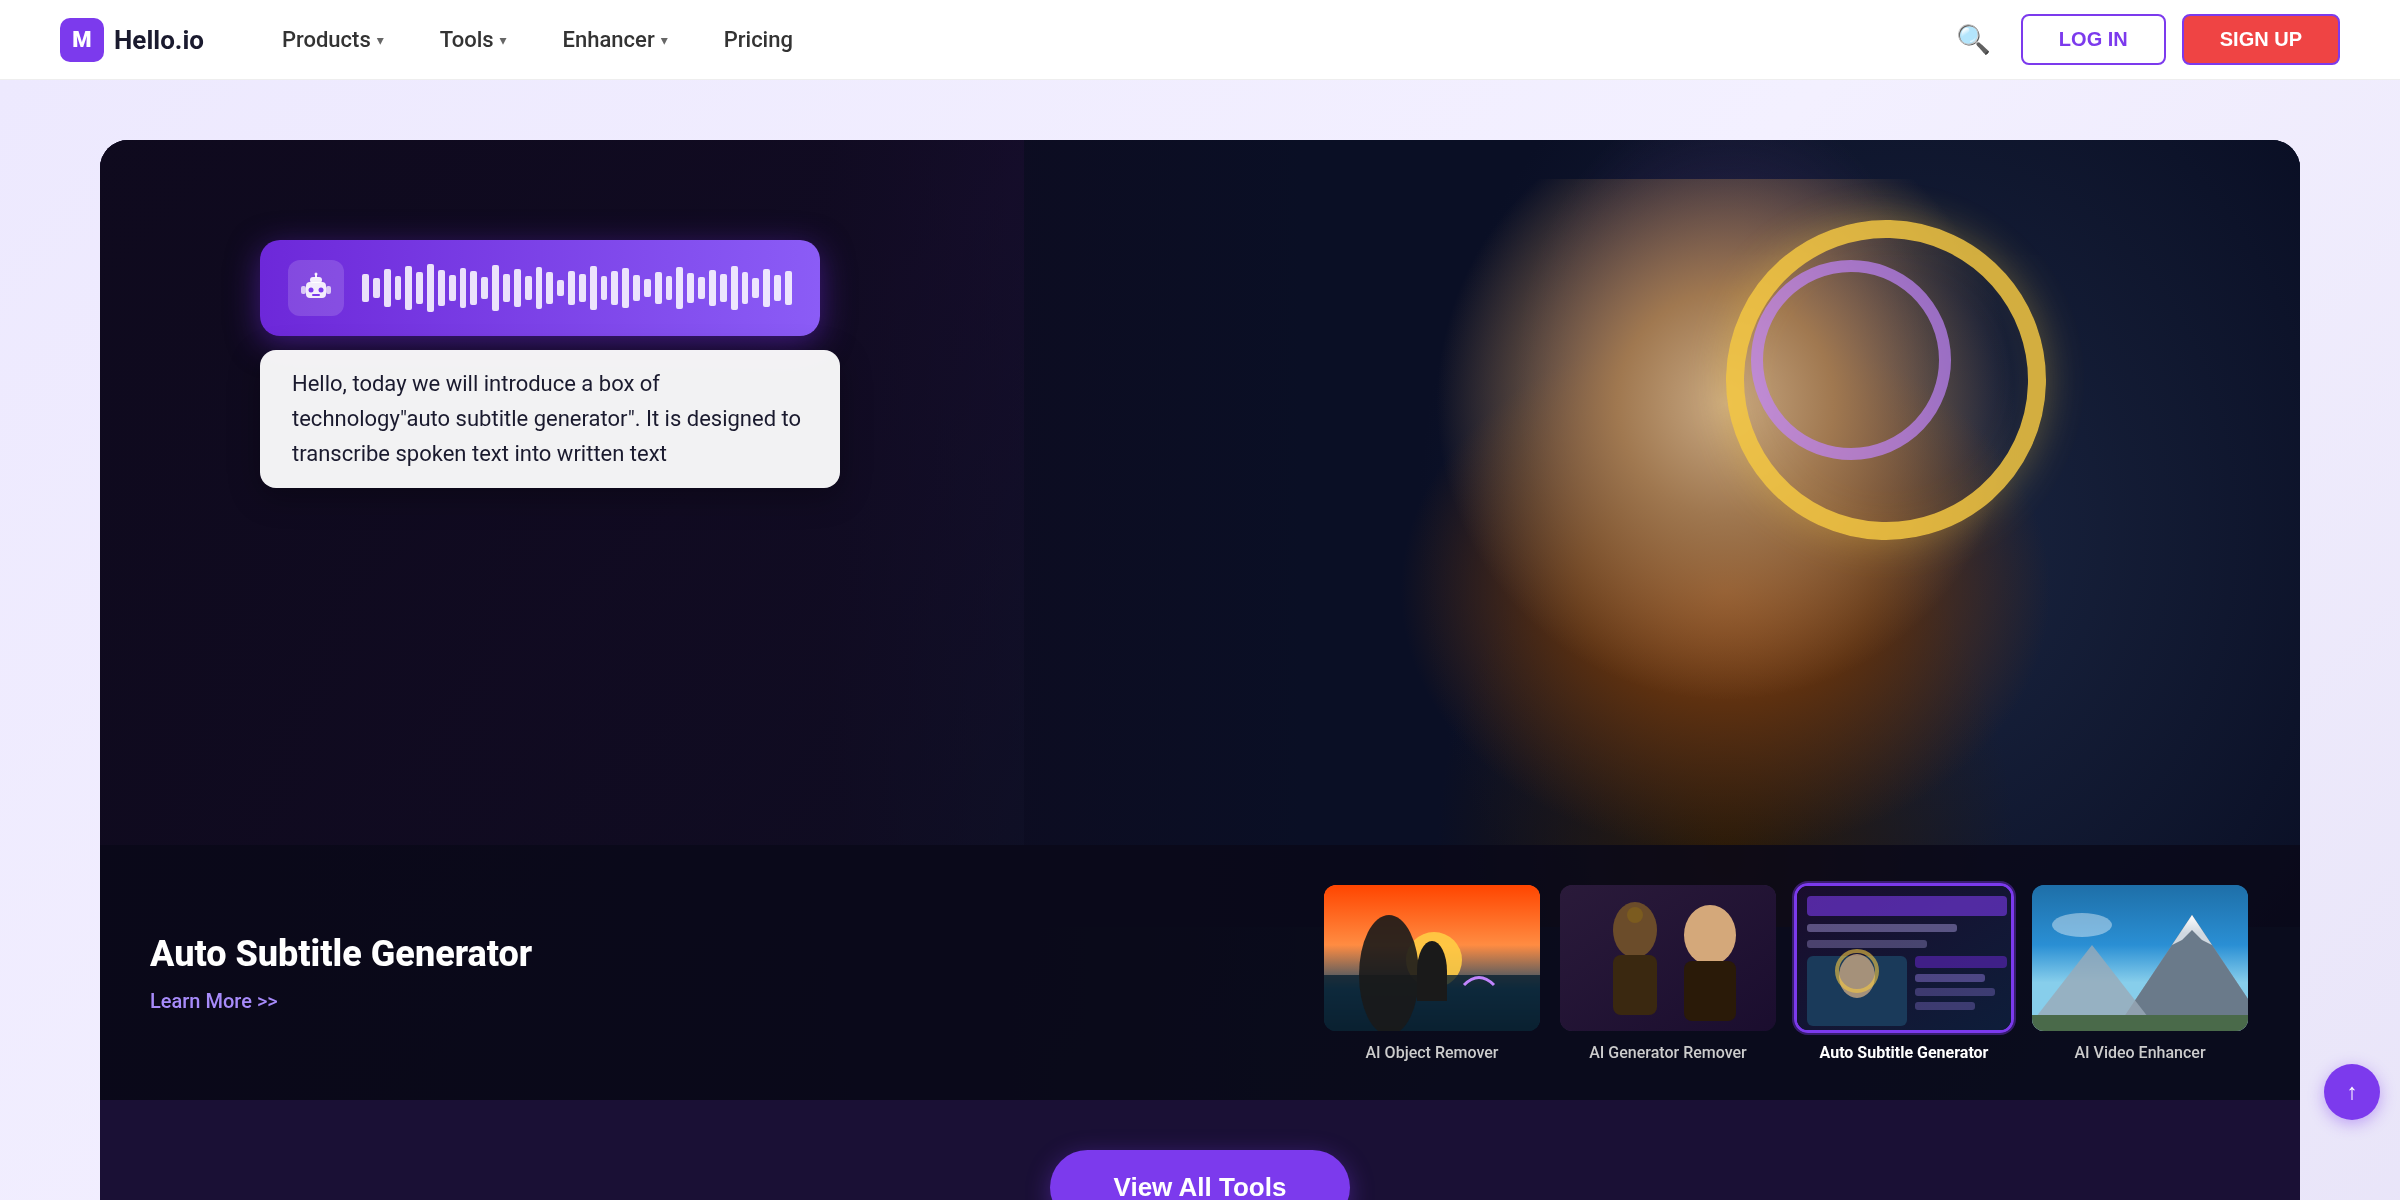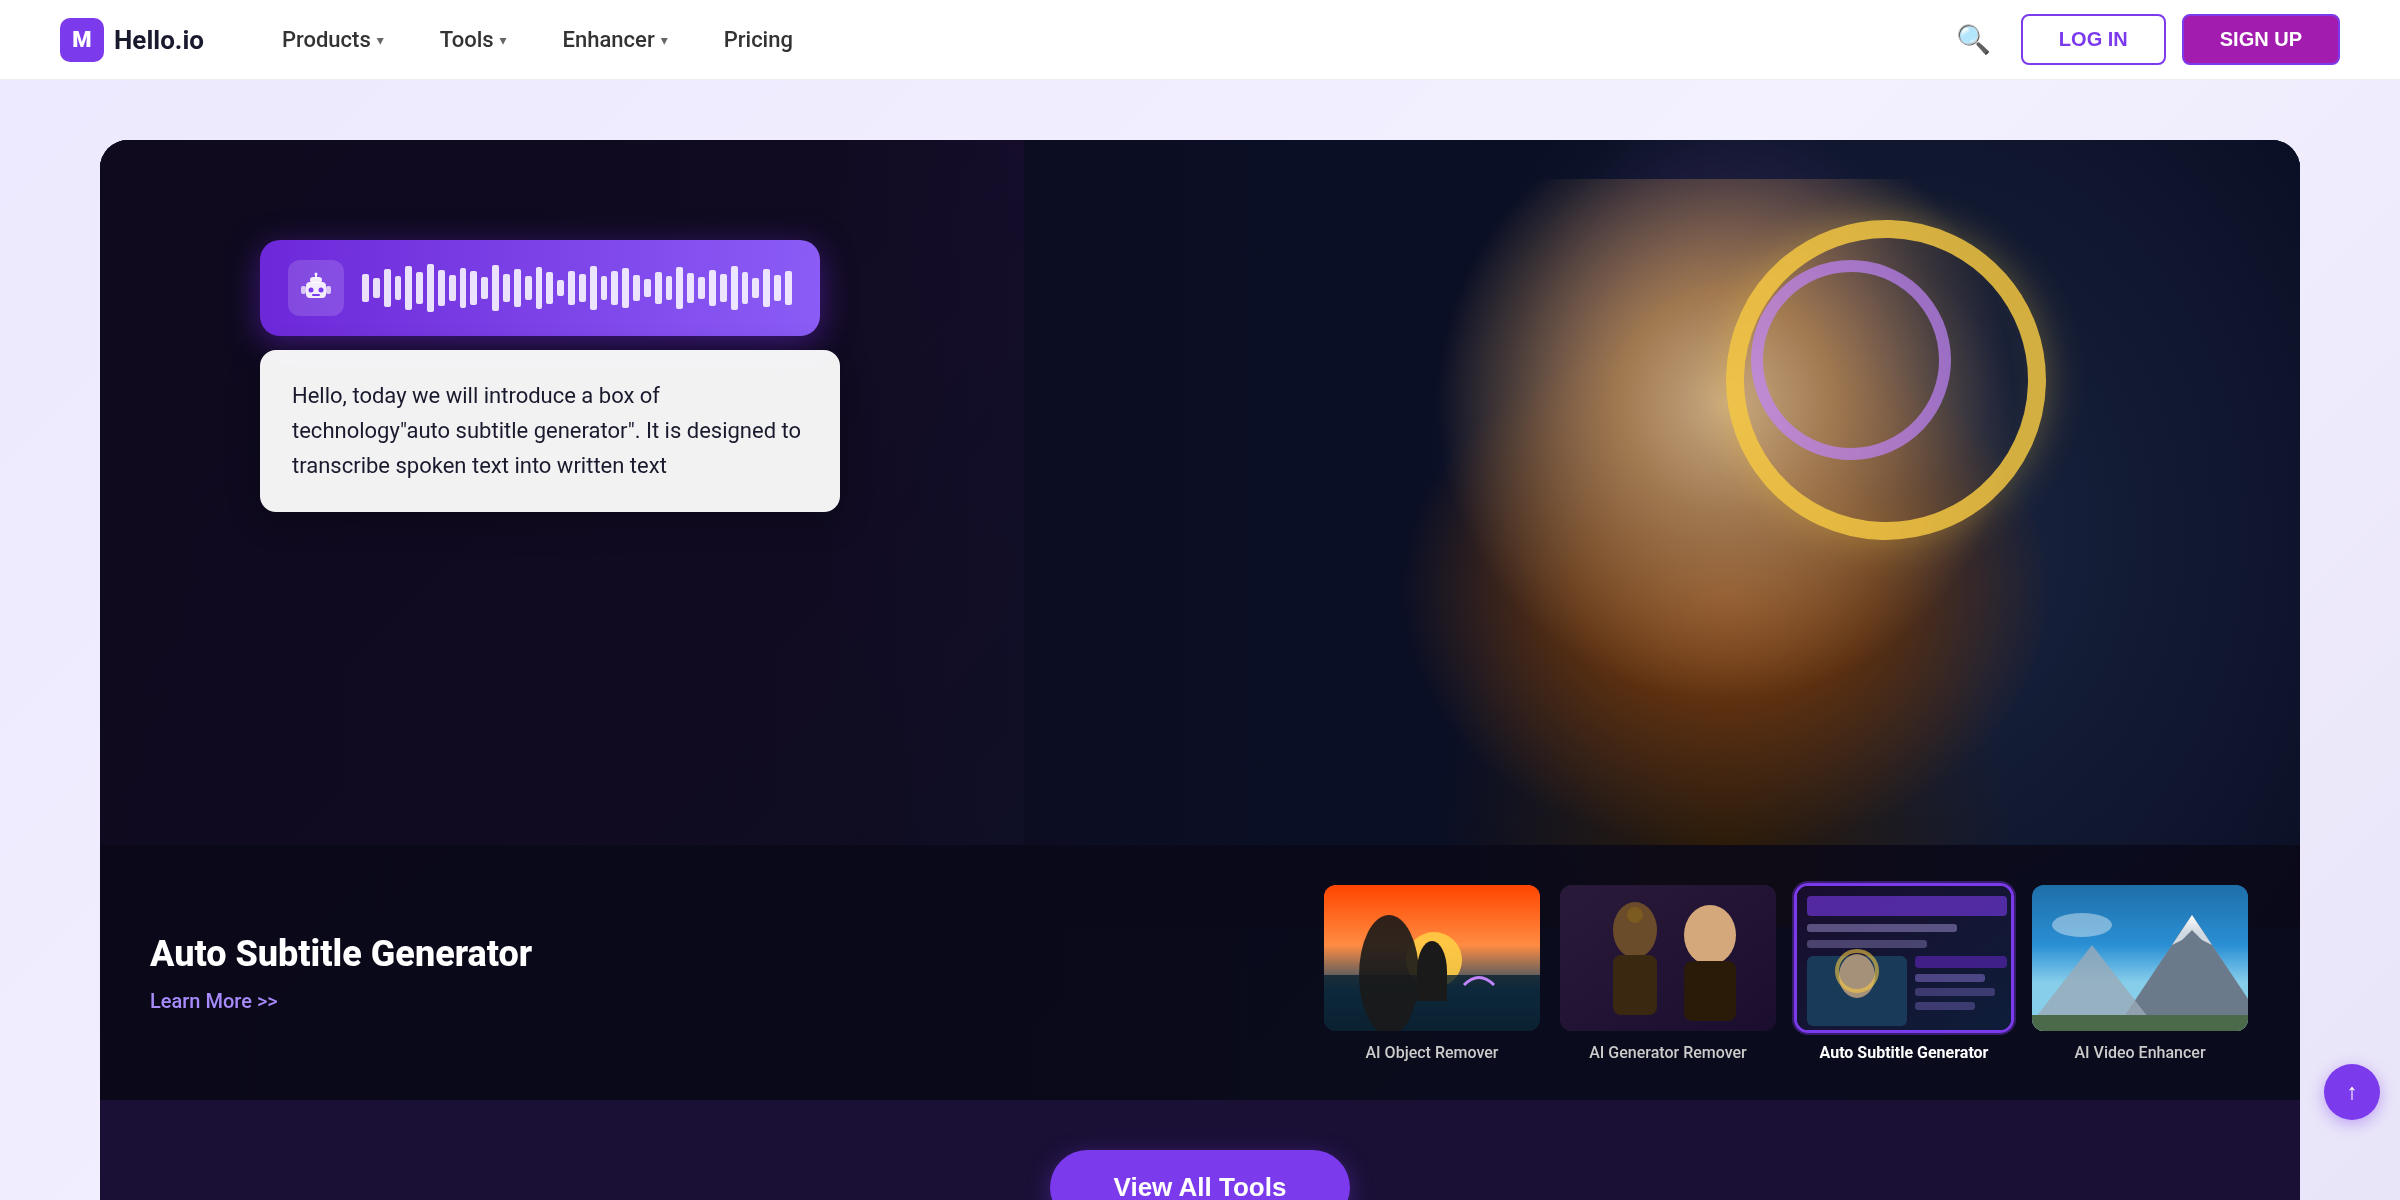--- a/index.html
+++ b/index.html
@@ -88,21 +88,21 @@
       background: #fff;
       cursor: pointer;
     }
     .btn-signup {
       padding: 12px 36px;
       border: 2px solid #7c3aed;
       border-radius: 8px;
       font-size: 20px;
       font-weight: 700;
       color: #fff;
-      background: #a21caf;
+      background: #ef4444;
       cursor: pointer;
     }
 
     
     .page-body {
       display: flex;
       justify-content: center;
       padding: 60px 100px 80px;
       background: linear-gradient(135deg, #ede9fe 0%, #f3f0ff 50%, #e8e4f8 100%);
       min-height: 1120px;
@@ -203,21 +203,21 @@
     }
 
     
     .subtitle-text-box {
       position: absolute;
       top: 210px;
       left: 160px;
       width: 580px;
       background: rgba(255,255,255,0.95);
       border-radius: 16px;
-      padding: 28px 32px;
+      padding: 16px 32px;
       color: #1a1a2e;
       font-size: 22px;
       line-height: 1.6;
       box-shadow: 0 8px 32px rgba(0,0,0,0.3);
     }
 
     
     .hero-bottom {
       position: absolute;
       bottom: 0;

